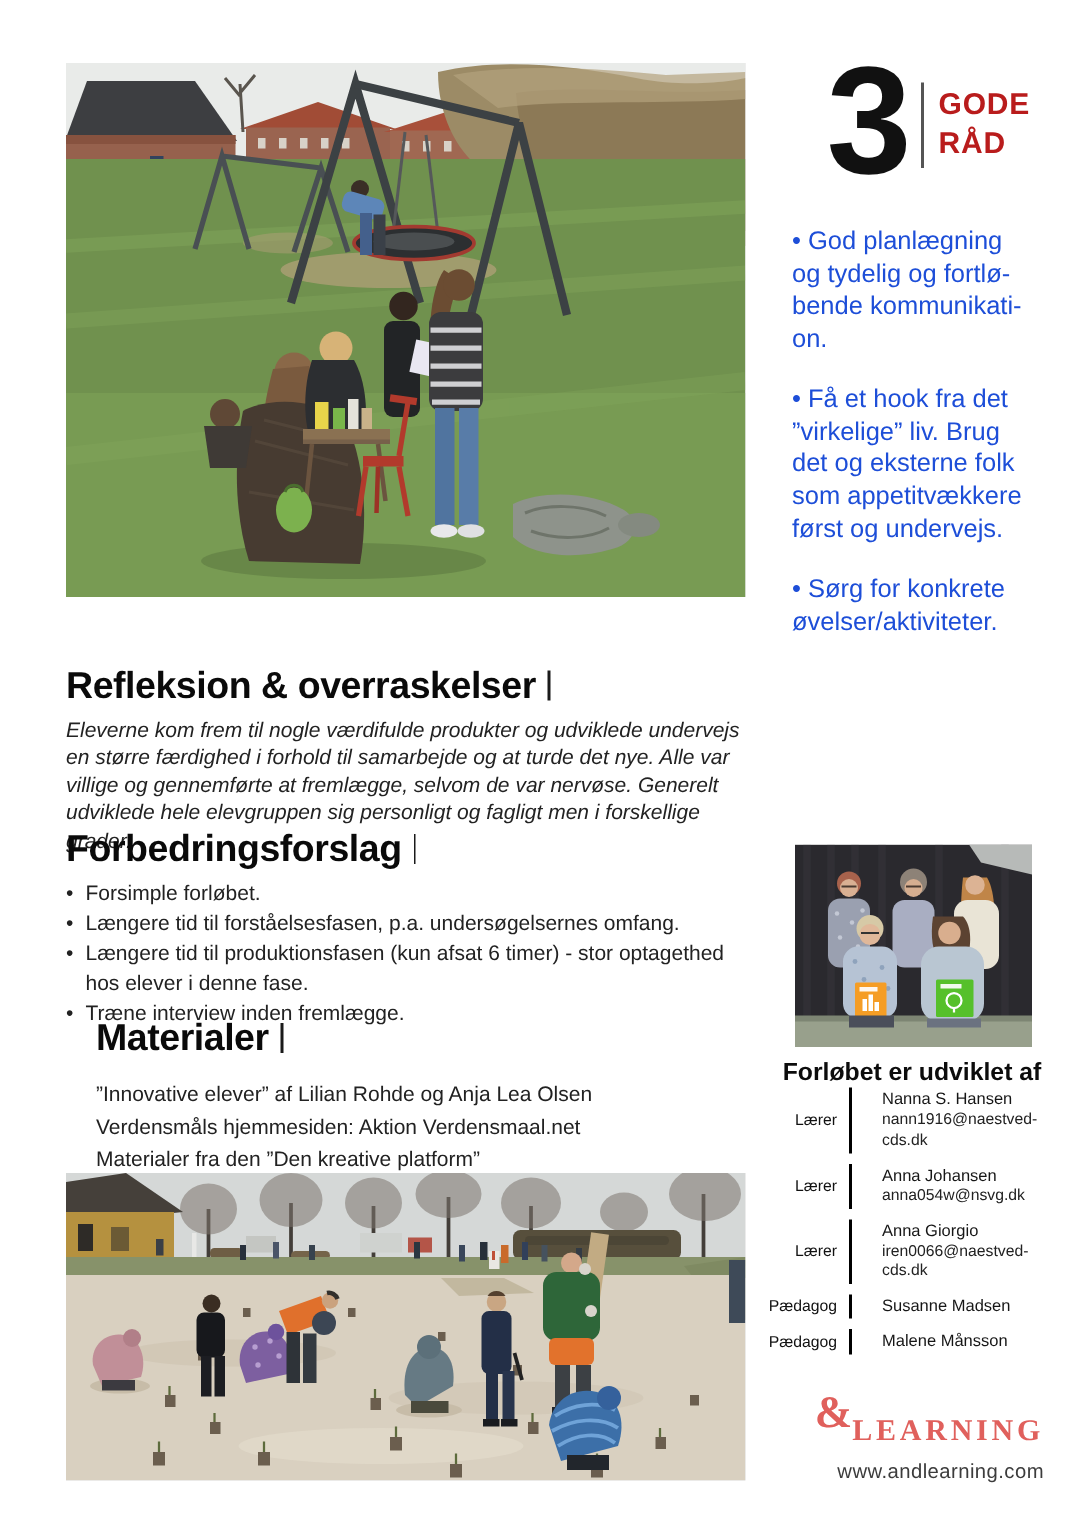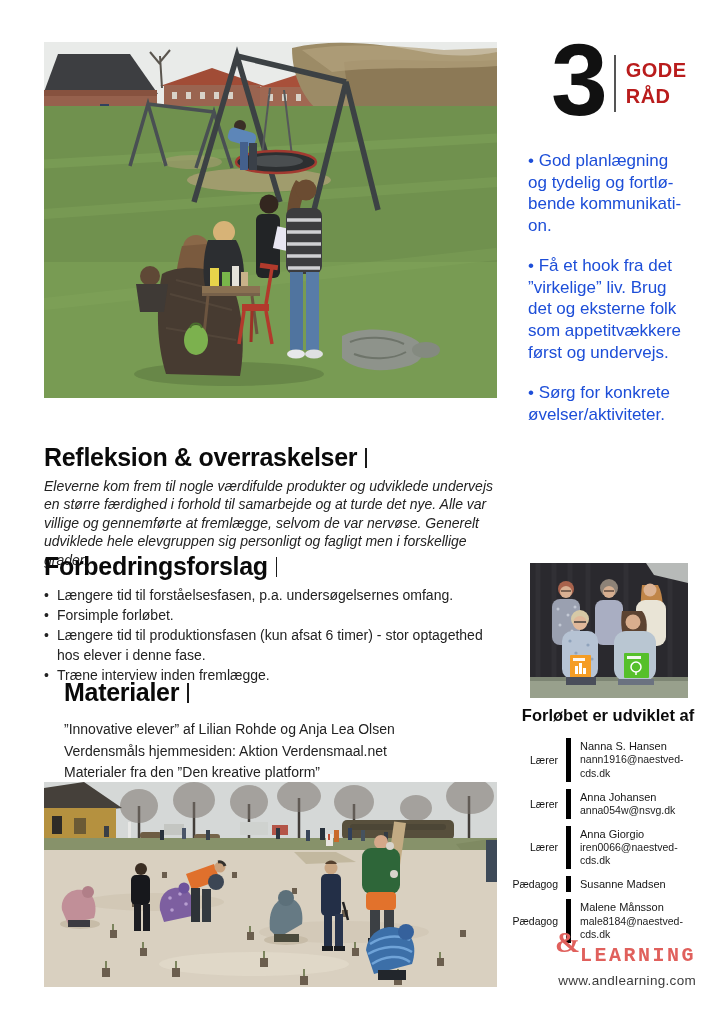--- a/index.html
+++ b/index.html
@@ -26,24 +26,24 @@
   .hbar{display:inline-block;width:1.5px;height:20px;background:#1a1a1a;margin-left:8px;vertical-align:-2px;}
   .body-text{margin-top:5px;font-size:14px;line-height:1.32;white-space:pre-line;color:#222;font-style:italic;}
   .bullets{margin-top:5px;}
   .bullet-item{position:relative;padding-left:13px;font-size:14px;line-height:1.42;color:#222;}
   .bullet-item .pre{white-space:pre-line;}
   .bullet-item::before{content:"•";position:absolute;left:0;top:0;}
   .mat-lines{margin-top:12px;font-size:14px;line-height:1.55;color:#222;}
 
   
   .credits{position:absolute;left:512px;top:706px;width:192px;}
-  .credits-title{font-size:16.5px;font-weight:700;text-align:center;color:#0c0c0c;margin-bottom:13px;}
+  .credits-title{font-size:16.5px;font-weight:700;text-align:center;color:#0c0c0c;}
   .credit-row{display:flex;margin-bottom:7px;align-items:center;}
   .credit-role{width:46px;text-align:right;padding-right:8px;font-size:10.5px;color:#111;flex-shrink:0;}
-  .credit-info{border-left:5px solid #000000;padding:1px 0 1px 9px;}
+  .credit-info{border-left:2px solid #000000;padding:1px 0 1px 20px;}
   .credit-name{font-size:11px;color:#161616;line-height:1.3;}
   .credit-email{font-size:10.5px;color:#222;line-height:1.3;}
 
   
   .footer{position:absolute;right:28px;top:936px;text-align:right;}
   .logo-line{line-height:1;white-space:nowrap;}
   .logo-amp{display:inline-block;font-family:"Liberation Serif",serif;font-weight:700;
             font-size:30px;transform:translateY(-9px);}
   .logo-word{font-family:"Liberation Serif",serif;font-weight:600;font-size:20px;letter-spacing:2.5px;}
   .footer-url{margin-top:7px;font-size:13.5px;color:#3c3c3c;letter-spacing:.3px;}
@@ -191,22 +191,22 @@
     <div class="body-text">Eleverne kom frem til nogle værdifulde produkter og udviklede undervejs
 en større færdighed i forhold til samarbejde og at turde det nye. Alle var
 villige og gennemførte at fremlægge, selvom de var nervøse. Generelt
 udviklede hele elevgruppen sig personligt og fagligt men i forskellige
 grader.</div>
   </div>
 
   <div class="section" style="top:552px;">
     <h2><span>Forbedringsforslag</span><span class="hbar"></span></h2>
     <div class="bullets">
+      <div class="bullet-item"><span class="pre">Forsimple forløbet.</span></div>
       <div class="bullet-item"><span class="pre">Længere tid til forståelsesfasen, p.a. undersøgelsernes omfang.</span></div>
-      <div class="bullet-item"><span class="pre">Forsimple forløbet.</span></div>
       <div class="bullet-item"><span class="pre">Længere tid til produktionsfasen (kun afsat 6 timer) - stor optagethed
 hos elever i denne fase.</span></div>
       <div class="bullet-item"><span class="pre">Træne interview inden fremlægge.</span></div>
     </div>
   </div>
 
   <div class="section" style="top:678px;margin-left:20px;">
     <h2><span>Materialer</span><span class="hbar"></span></h2>
     <div class="mat-lines">
       <div>”Innovative elever” af Lilian Rohde og Anja Lea Olsen</div>
@@ -308,21 +308,20 @@
     <div class="credit-row">
       <div class="credit-role">Pædagog</div>
       <div class="credit-info">
         <div class="credit-name">Susanne Madsen</div>
       </div>
     </div>
     <div class="credit-row">
       <div class="credit-role">Pædagog</div>
       <div class="credit-info">
         <div class="credit-name">Malene Månsson</div>
-        <div class="credit-email">male8184@naestved-cds.dk</div>
       </div>
     </div>
   </div>
 
   <div class="photo" style="left:44px;top:782px;width:453px;height:205px;">
     <svg viewBox="0 0 453 205" preserveAspectRatio="none">
       <rect x="0" y="0" width="453" height="62" fill="#d5d8d7"></rect>
 
       <g>
         <g stroke="#433e39" stroke-width="2.5">
@@ -479,18 +478,18 @@
       </g>
       <circle cx="362" cy="150" r="8" fill="#35619c"></circle>
       <rect x="334" y="188" width="28" height="10" fill="#22262c"></rect>
 
       <rect x="442" y="58" width="11" height="42" fill="#3e4a58"></rect>
     </svg>
   </div>
 
   <div class="footer">
     <div class="logo-line">
-      <span class="logo-amp" style="color: rgb(224, 96, 92);">&amp;</span><span class="logo-word" style="color: rgb(224, 96, 92); font-family: Liberation Mono, monospace;">LEARNING</span>
+      <span class="logo-amp" style="color: rgb(224, 96, 92);">&amp;</span><span class="logo-word" style="color: rgb(224, 96, 92);">LEARNING</span>
     </div>
     <div class="footer-url">www.andlearning.com</div>
   </div>
 
 </div>
 
 </body></html>

